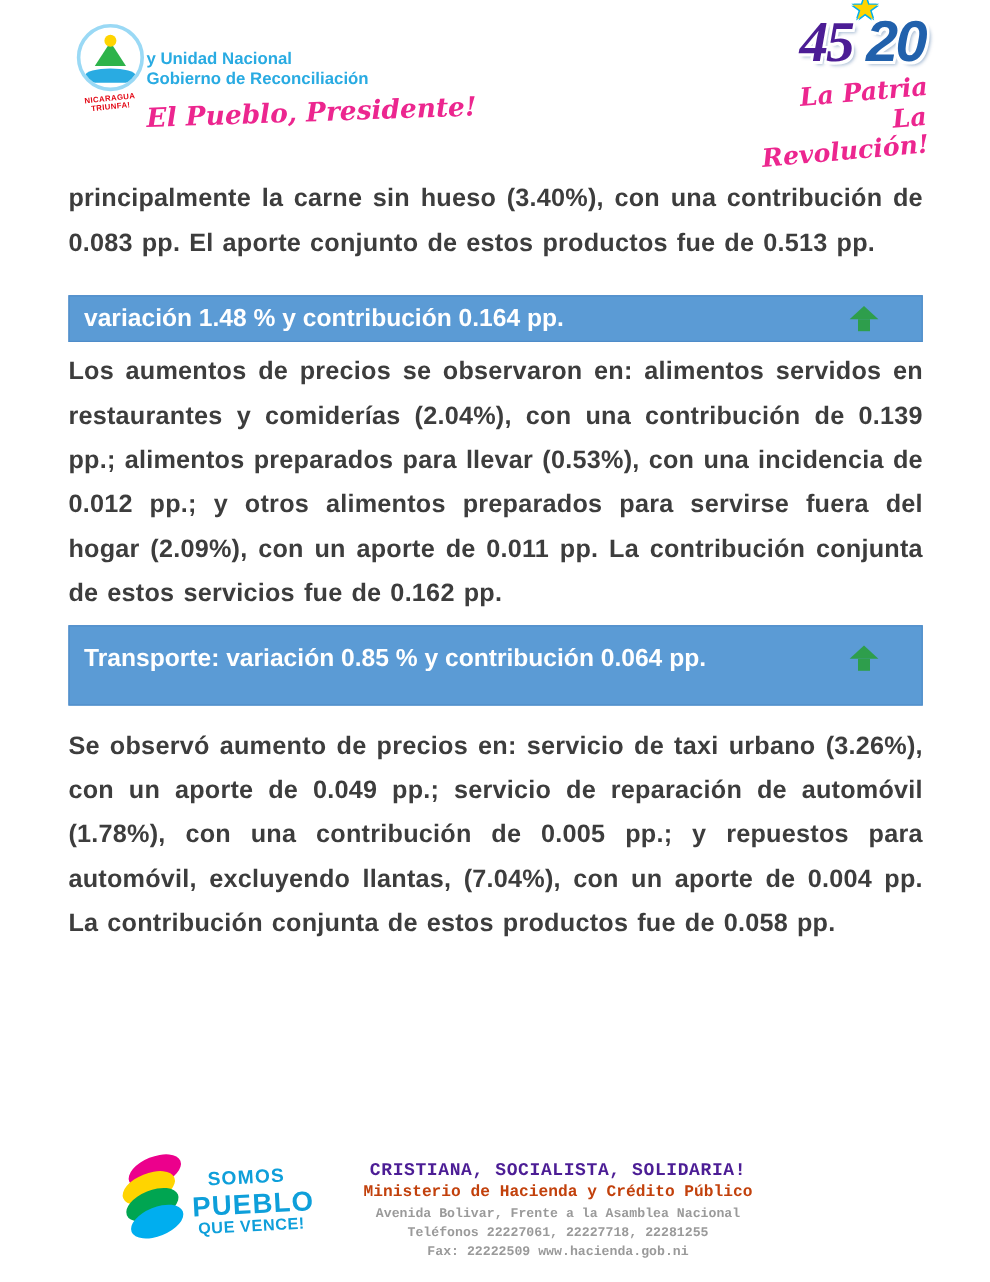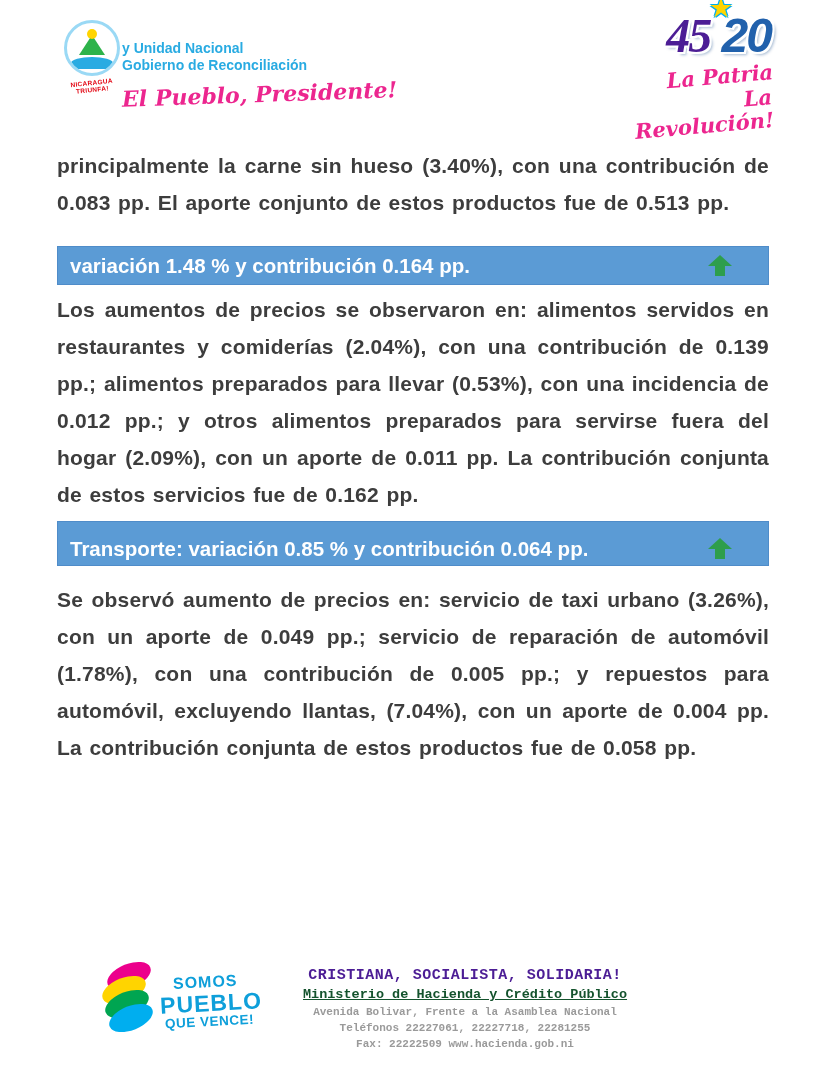--- a/index.html
+++ b/index.html
@@ -63,21 +63,21 @@
   .content{position:absolute;left:57px;top:147px;width:712px;}
   .para{
     margin:0;color:#3d3d3d;font-weight:bold;font-size:21px;line-height:37px;
     text-align:justify;letter-spacing:.2px;word-spacing:1.5px;
   }
   .banner{
     box-sizing:border-box;width:100%;background:#5b9bd5;border:1px solid #4f8cc9;
     display:flex;align-items:center;justify-content:space-between;
     padding:5px 14px 5px 12px;
   }
-  .banner.one-line{padding-top:13px;padding-bottom:3px;}
+  .banner.one-line{padding-top:13px;padding-bottom:25px;}
   .banner-text{color:#ffffff;font-weight:bold;font-size:20.5px;line-height:27px;}
   .banner1{margin-top:25px;}
   .banner2{margin-top:8px;}
   .after-banner{margin-top:6px;}
   .after-banner2{margin-top:15px;}
 
   .up-arrow{position:relative;width:24px;height:21px;margin-right:22px;flex:0 0 auto;}
   .up-arrow::before{
     content:"";position:absolute;top:0;left:0;width:0;height:0;
     border-left:12px solid transparent;border-right:12px solid transparent;
@@ -99,21 +99,21 @@
   .somos-text{color:#0e9fda;font-weight:bold;line-height:1.05;transform:rotate(-3deg);}
   .somos-l1{font-size:16px;letter-spacing:1px;margin-left:14px;}
   .somos-l2{font-size:23px;letter-spacing:1px;}
   .somos-l3{font-size:13.5px;letter-spacing:.5px;margin-left:4px;}
 
   .footer-center{
     position:absolute;left:240px;top:8px;width:450px;text-align:center;
     font-family:"Liberation Mono","DejaVu Sans Mono",monospace;
   }
   .f-slogan{color:#4c1d95;font-weight:bold;font-size:15px;letter-spacing:.5px;line-height:20px;}
-  .f-ministry{color:#14532d;font-weight:bold;font-size:13.5px;line-height:18px;text-decoration:underline;}
+  .f-ministry{color:#c2410c;font-weight:bold;font-size:13.5px;line-height:18px;}
   .f-gray{color:#9a9a9a;font-size:11px;line-height:16px;font-weight:bold;}
 </style>
 </head>
 <body>
 
 <div class="page">
 
   <div>
 
     <div class="seal">

